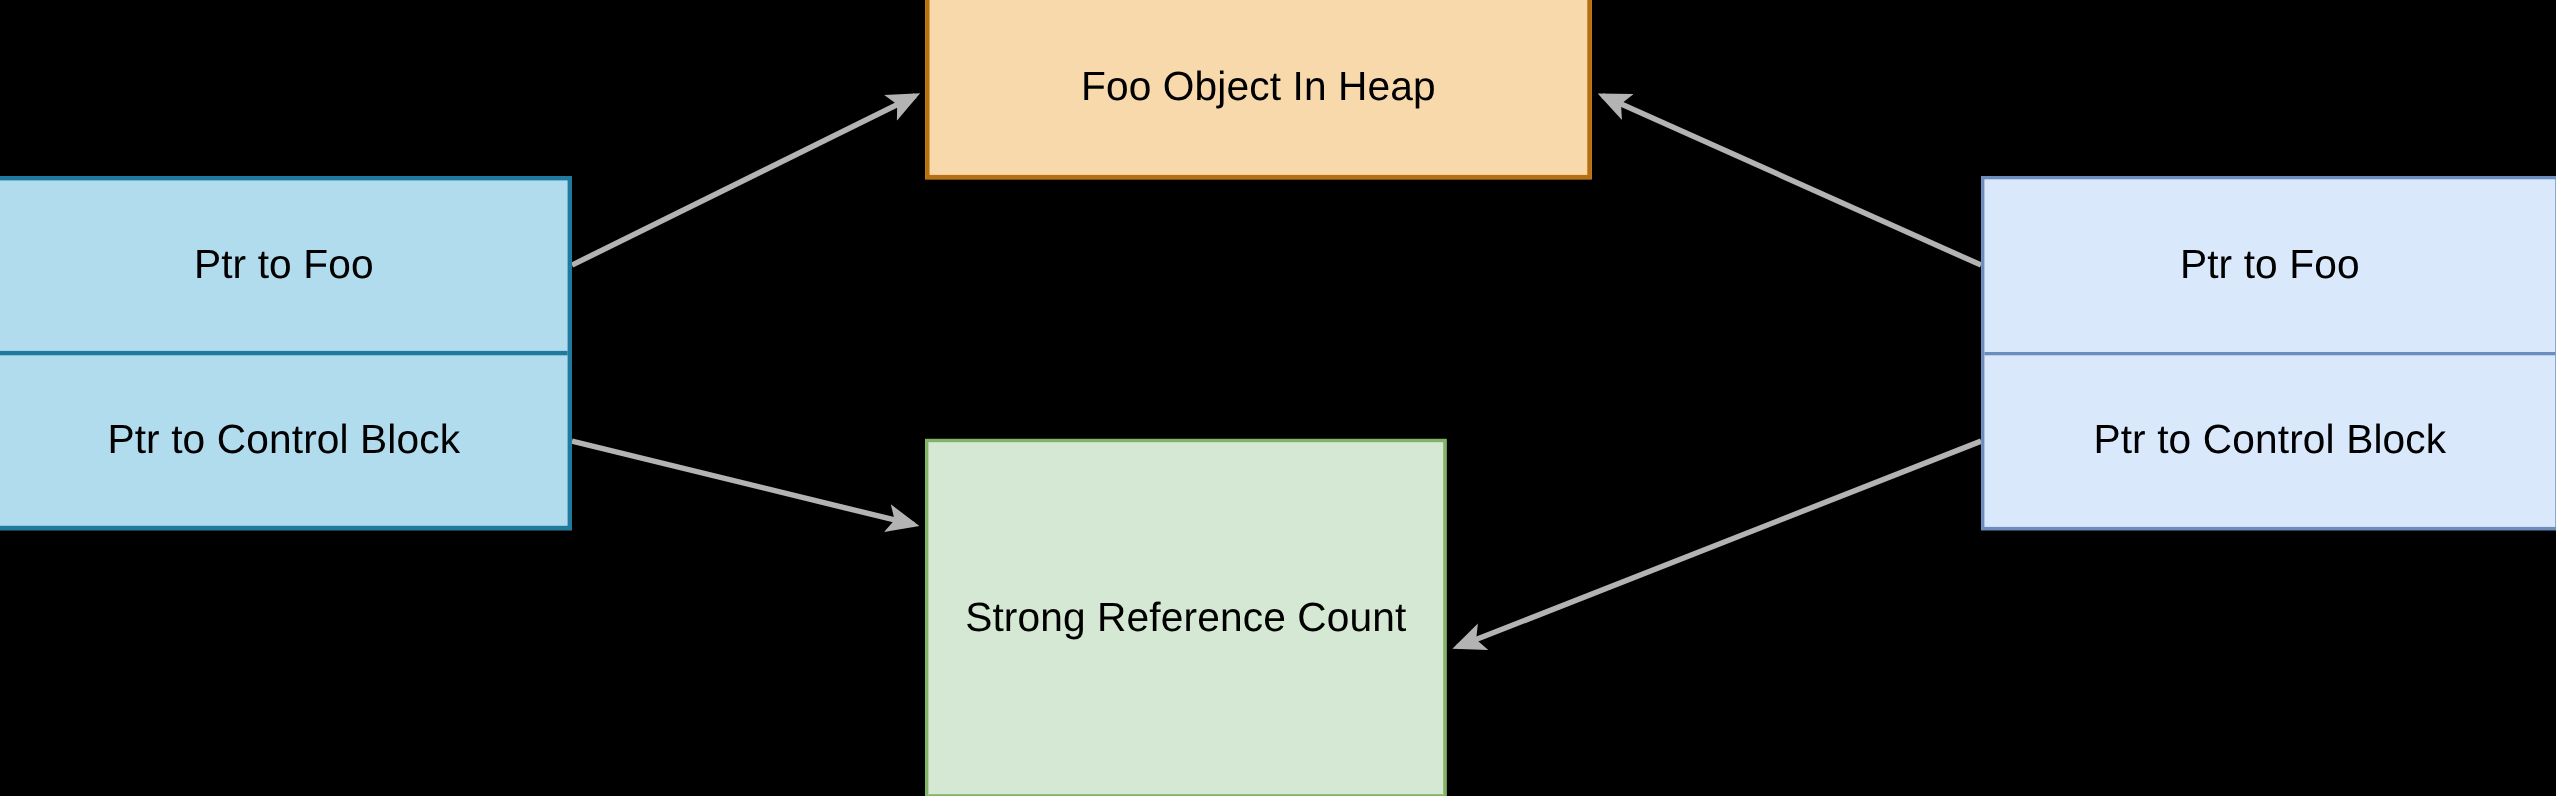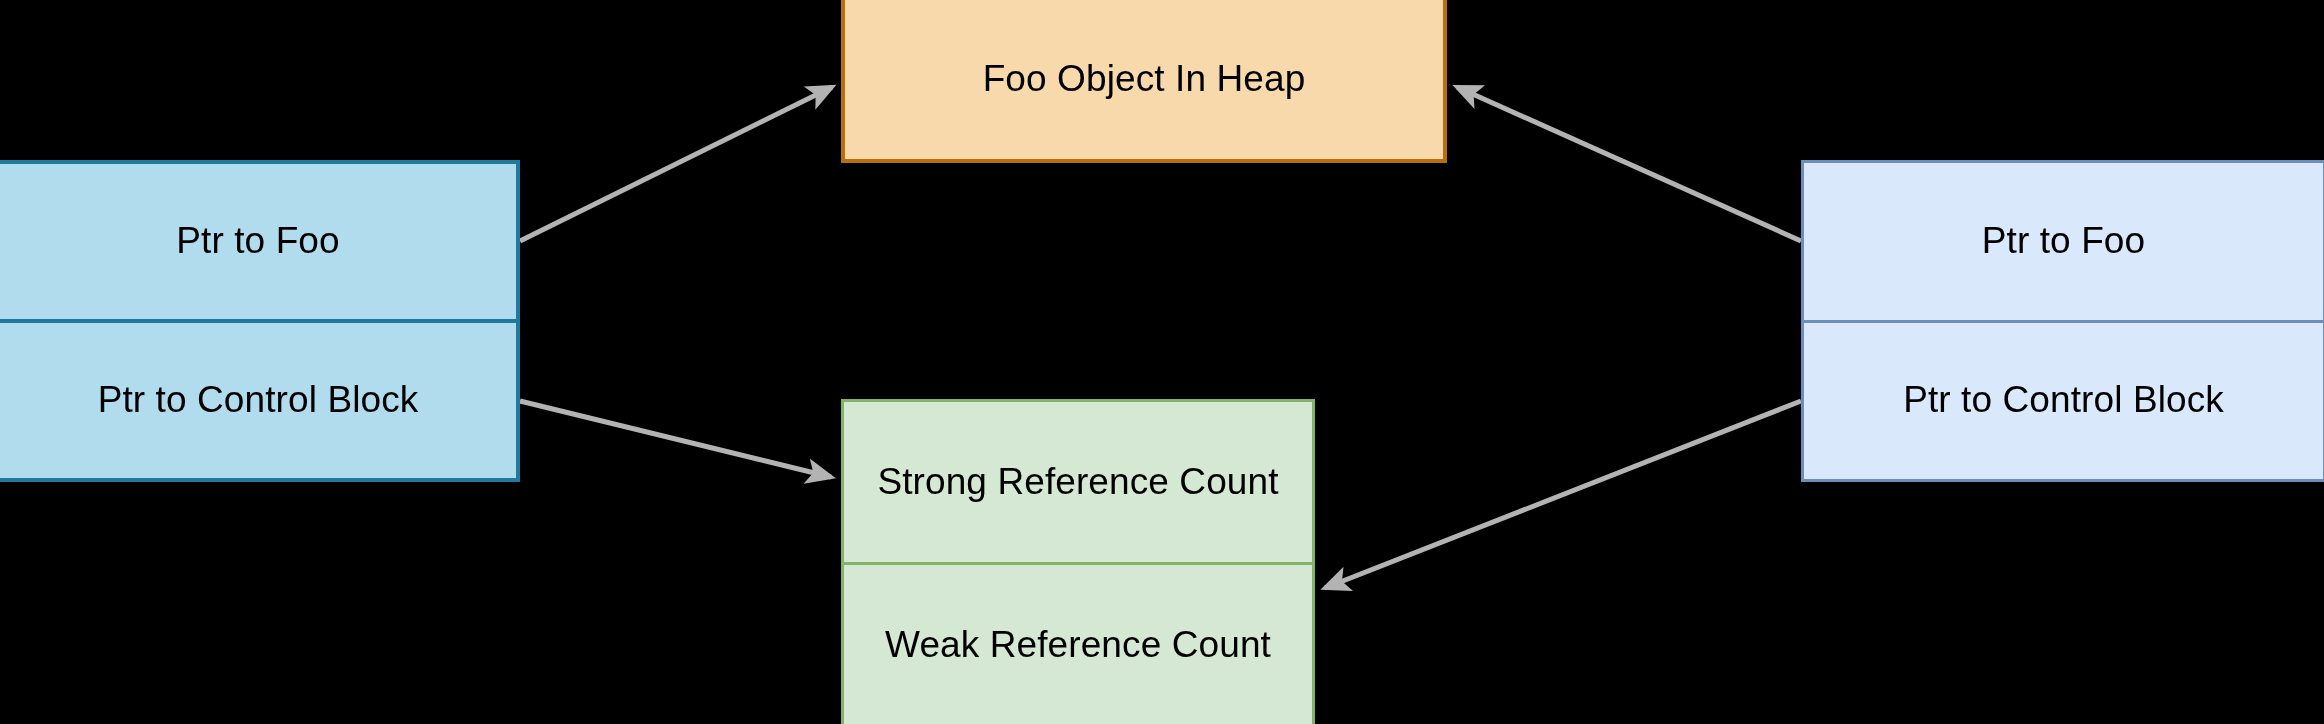--- a/index.html
+++ b/index.html
@@ -116,21 +116,20 @@
     <div class="cell split-top">Ptr to Foo</div>
     <div class="cell">Ptr to Control Block</div>
   </div>
 
   <div class="node" id="node-heap">
     <div class="cell">Foo Object In Heap</div>
   </div>
 
   <div class="node" id="node-control">
     <div class="cell split-top">Strong Reference Count</div>
-    <div class="cell">Weak Reference Count</div>
   </div>
 
   <div class="node" id="node-right">
     <div class="cell split-top">Ptr to Foo</div>
     <div class="cell">Ptr to Control Block</div>
   </div>
 
 </div>
 
 </body></html>

